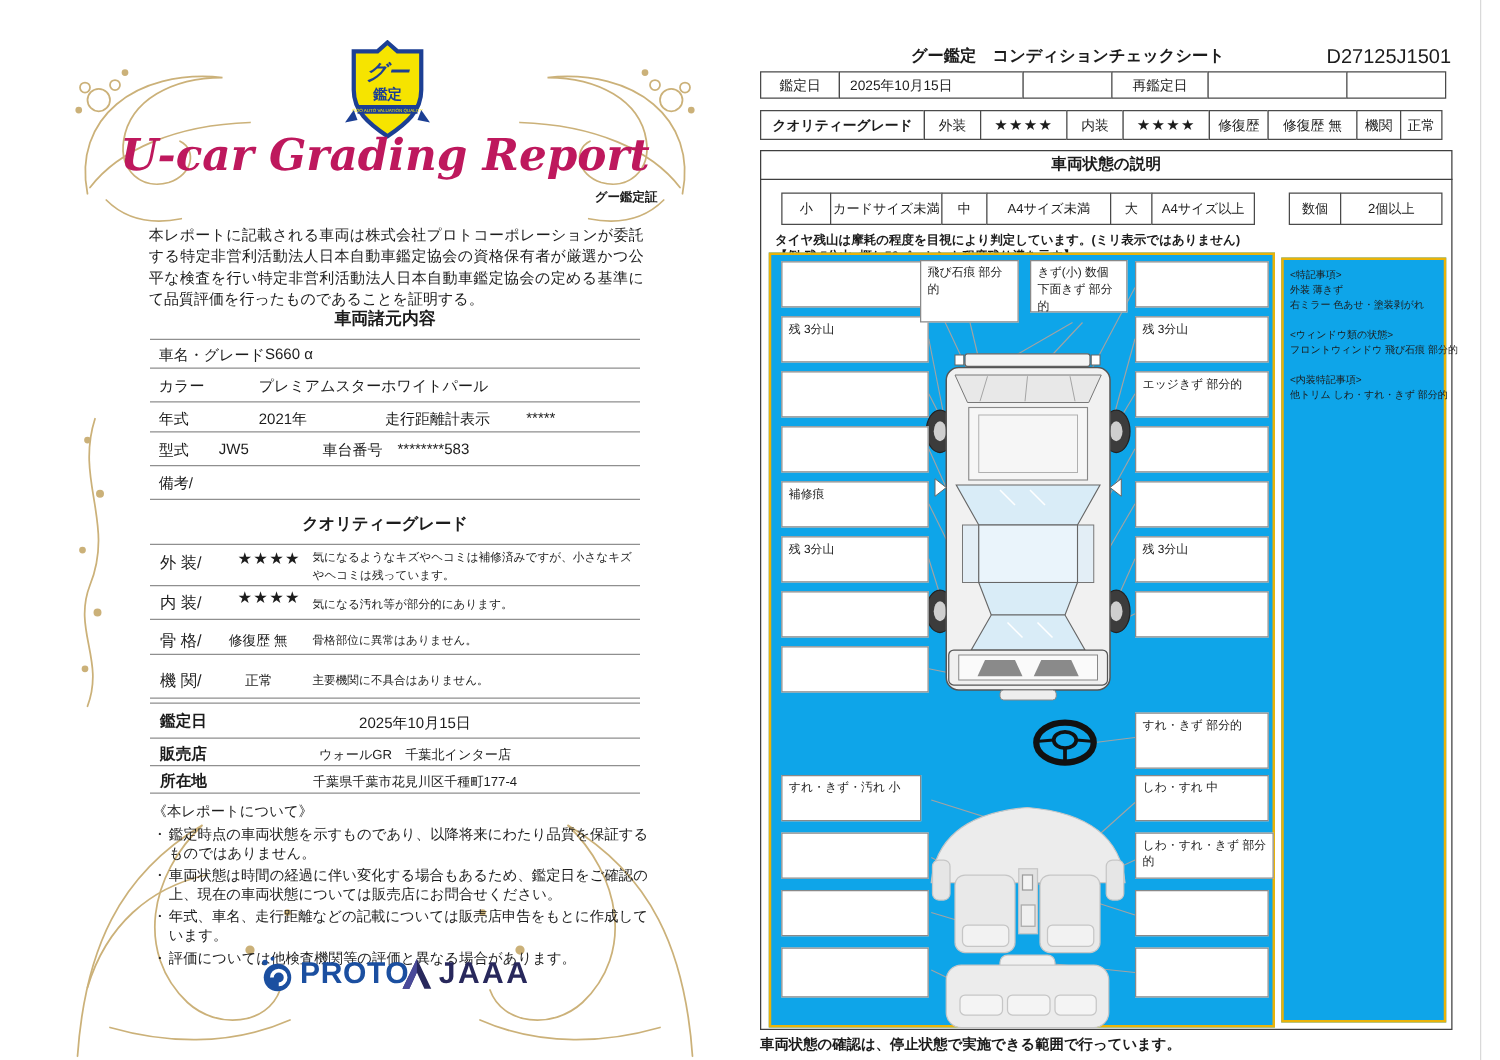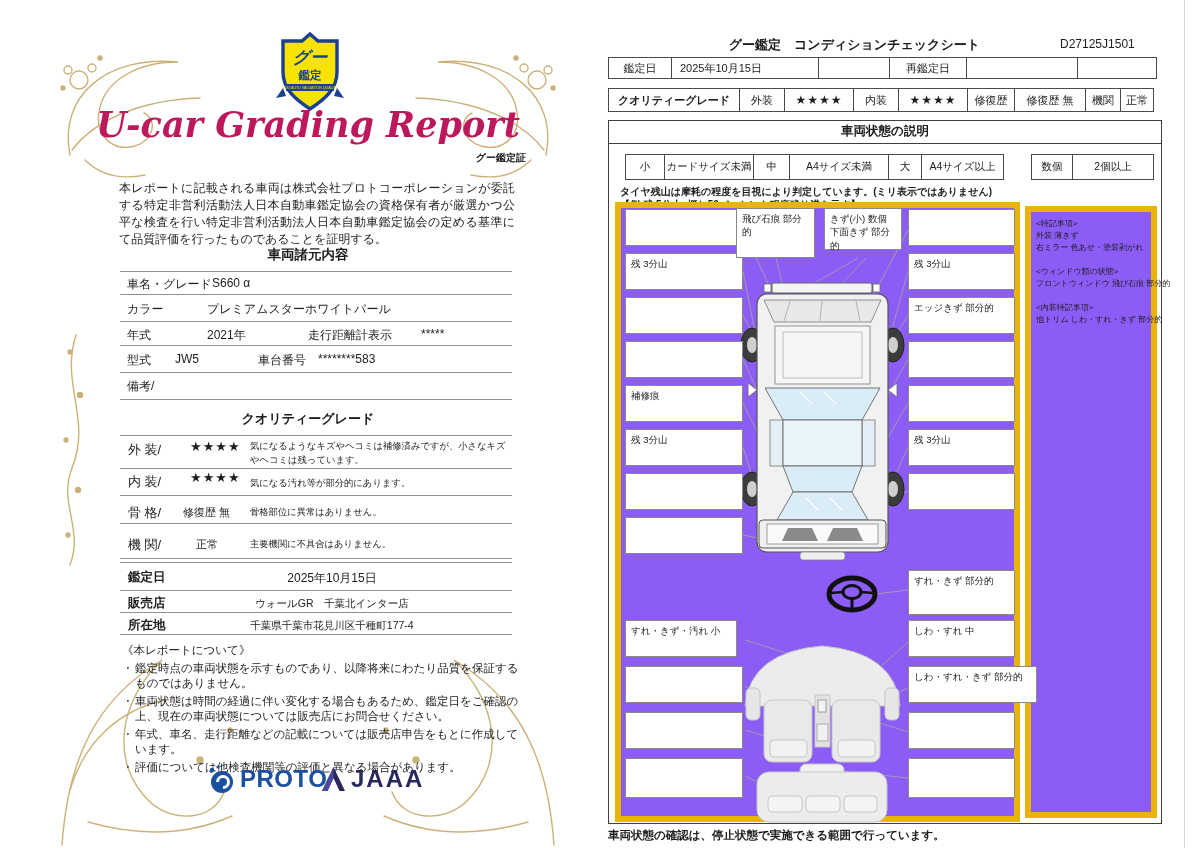--- a/index.html
+++ b/index.html
@@ -11,21 +11,21 @@
   .vline{position:absolute;width:1px;background:#d9d9d9;}
   .trow{position:absolute;display:flex;}
   .trow .c{border:1px solid #4a4a4a;margin-left:-1px;display:flex;align-items:center;
            justify-content:center;font-size:11px;box-sizing:border-box;background:#fff;}
   .trow .c:first-child{margin-left:0;}
   .trow .cl{justify-content:flex-start;padding-left:8px;}
   .trow .cs{font-size:12px;letter-spacing:1px;}
   .abox{position:absolute;background:#ffffff;border:1px solid #898989;font-size:9.5px;
         line-height:1.4;padding:3px 5px;box-sizing:border-box;color:#222;z-index:3;}
   .bigbox{position:absolute;border:1.5px solid #3f3f3f;background:#fff;box-sizing:border-box;}
-  .innerbox{position:absolute;border:6px solid #eab308;background:#8b5cf6;box-sizing:border-box;}
+  .innerbox{position:absolute;border:2px solid #eab308;background:#0ea5e9;box-sizing:border-box;}
   .sechdr{position:absolute;border-bottom:1.5px solid #3f3f3f;display:flex;align-items:center;
           justify-content:center;font-weight:bold;font-size:12.5px;box-sizing:border-box;}
   .rline{min-height:12px;font-size:8px;line-height:1.5;white-space:nowrap;}
   .bullet{display:flex;margin-bottom:2px;}
   .bullet .bm{width:13px;flex:0 0 13px;}
   .gold{color:#be185d;}
   svg{position:absolute;}
 </style>
 </head>
 <body>
@@ -183,21 +183,21 @@
   </div>
   <div class="t" style="left:321px;top:765px;display:flex;align-items:center;gap:5px">
     <svg width="25" height="27" viewBox="0 0 25 27" style="position:static">
       <path d="M12.5 1 L24 25 L18.5 25 L12.5 12 L6.5 25 L1 25 Z" fill="#28285c"></path>
       <path d="M12.5 1 L12.5 12 L6.5 25 L1 25 Z" fill="#4a4a9a"></path>
     </svg>
     <span style="font-size:24px;font-weight:bold;color:#28285c;letter-spacing:2px">JAAA</span>
   </div>
 
   <div class="t" style="left:700px;top:36px;width:280px;text-align:right;font-weight:bold;font-size:13px">グー鑑定　コンディションチェックシート</div>
-  <div class="t" style="left:1060px;top:37px;width:102px;text-align:left;font-size:12px">D27125J1501</div>
+  <div class="t" style="left:1060px;top:37px;width:102px;text-align:center;font-size:16px">D27125J1501</div>
 
   <div class="trow" style="left:608px;top:57px;height:22px">
     <div class="c" style="width:64px">鑑定日</div>
     <div class="c cl" style="width:148px">2025年10月15日</div>
     <div class="c" style="width:72px"></div>
     <div class="c" style="width:78px">再鑑定日</div>
     <div class="c" style="width:112px"></div>
     <div class="c" style="width:80px"></div>
   </div>
 
@@ -361,20 +361,20 @@
   <div class="abox" style="left:908px;top:429px;width:107px;height:37px">残 3分山</div>
   <div class="abox" style="left:908px;top:473px;width:107px;height:37px"></div>
 
   <div class="abox" style="left:625px;top:620px;width:112px;height:37px">すれ・きず・汚れ 小</div>
   <div class="abox" style="left:625px;top:666px;width:118px;height:37px"></div>
   <div class="abox" style="left:625px;top:712px;width:118px;height:37px"></div>
   <div class="abox" style="left:625px;top:758px;width:118px;height:40px"></div>
 
   <div class="abox" style="left:908px;top:570px;width:107px;height:45px">すれ・きず 部分的</div>
   <div class="abox" style="left:908px;top:620px;width:107px;height:37px">しわ・すれ 中</div>
-  <div class="abox" style="left:908px;top:666px;width:129px;height:37px">しわ・すれ・きず 部分的</div>
+  <div class="abox" style="left:908px;top:666px;width:111px;height:37px">しわ・すれ・きず 部分的</div>
   <div class="abox" style="left:908px;top:712px;width:107px;height:37px"></div>
   <div class="abox" style="left:908px;top:758px;width:107px;height:40px"></div>
 
   <div class="t" style="left:608px;top:828px;font-size:11.5px;font-weight:600">車両状態の確認は、停止状態で実施できる範囲で行っています。</div>
 
   <div class="vline" style="left:1184px;top:0;height:848px"></div>
 </div>
 
 </body></html>

